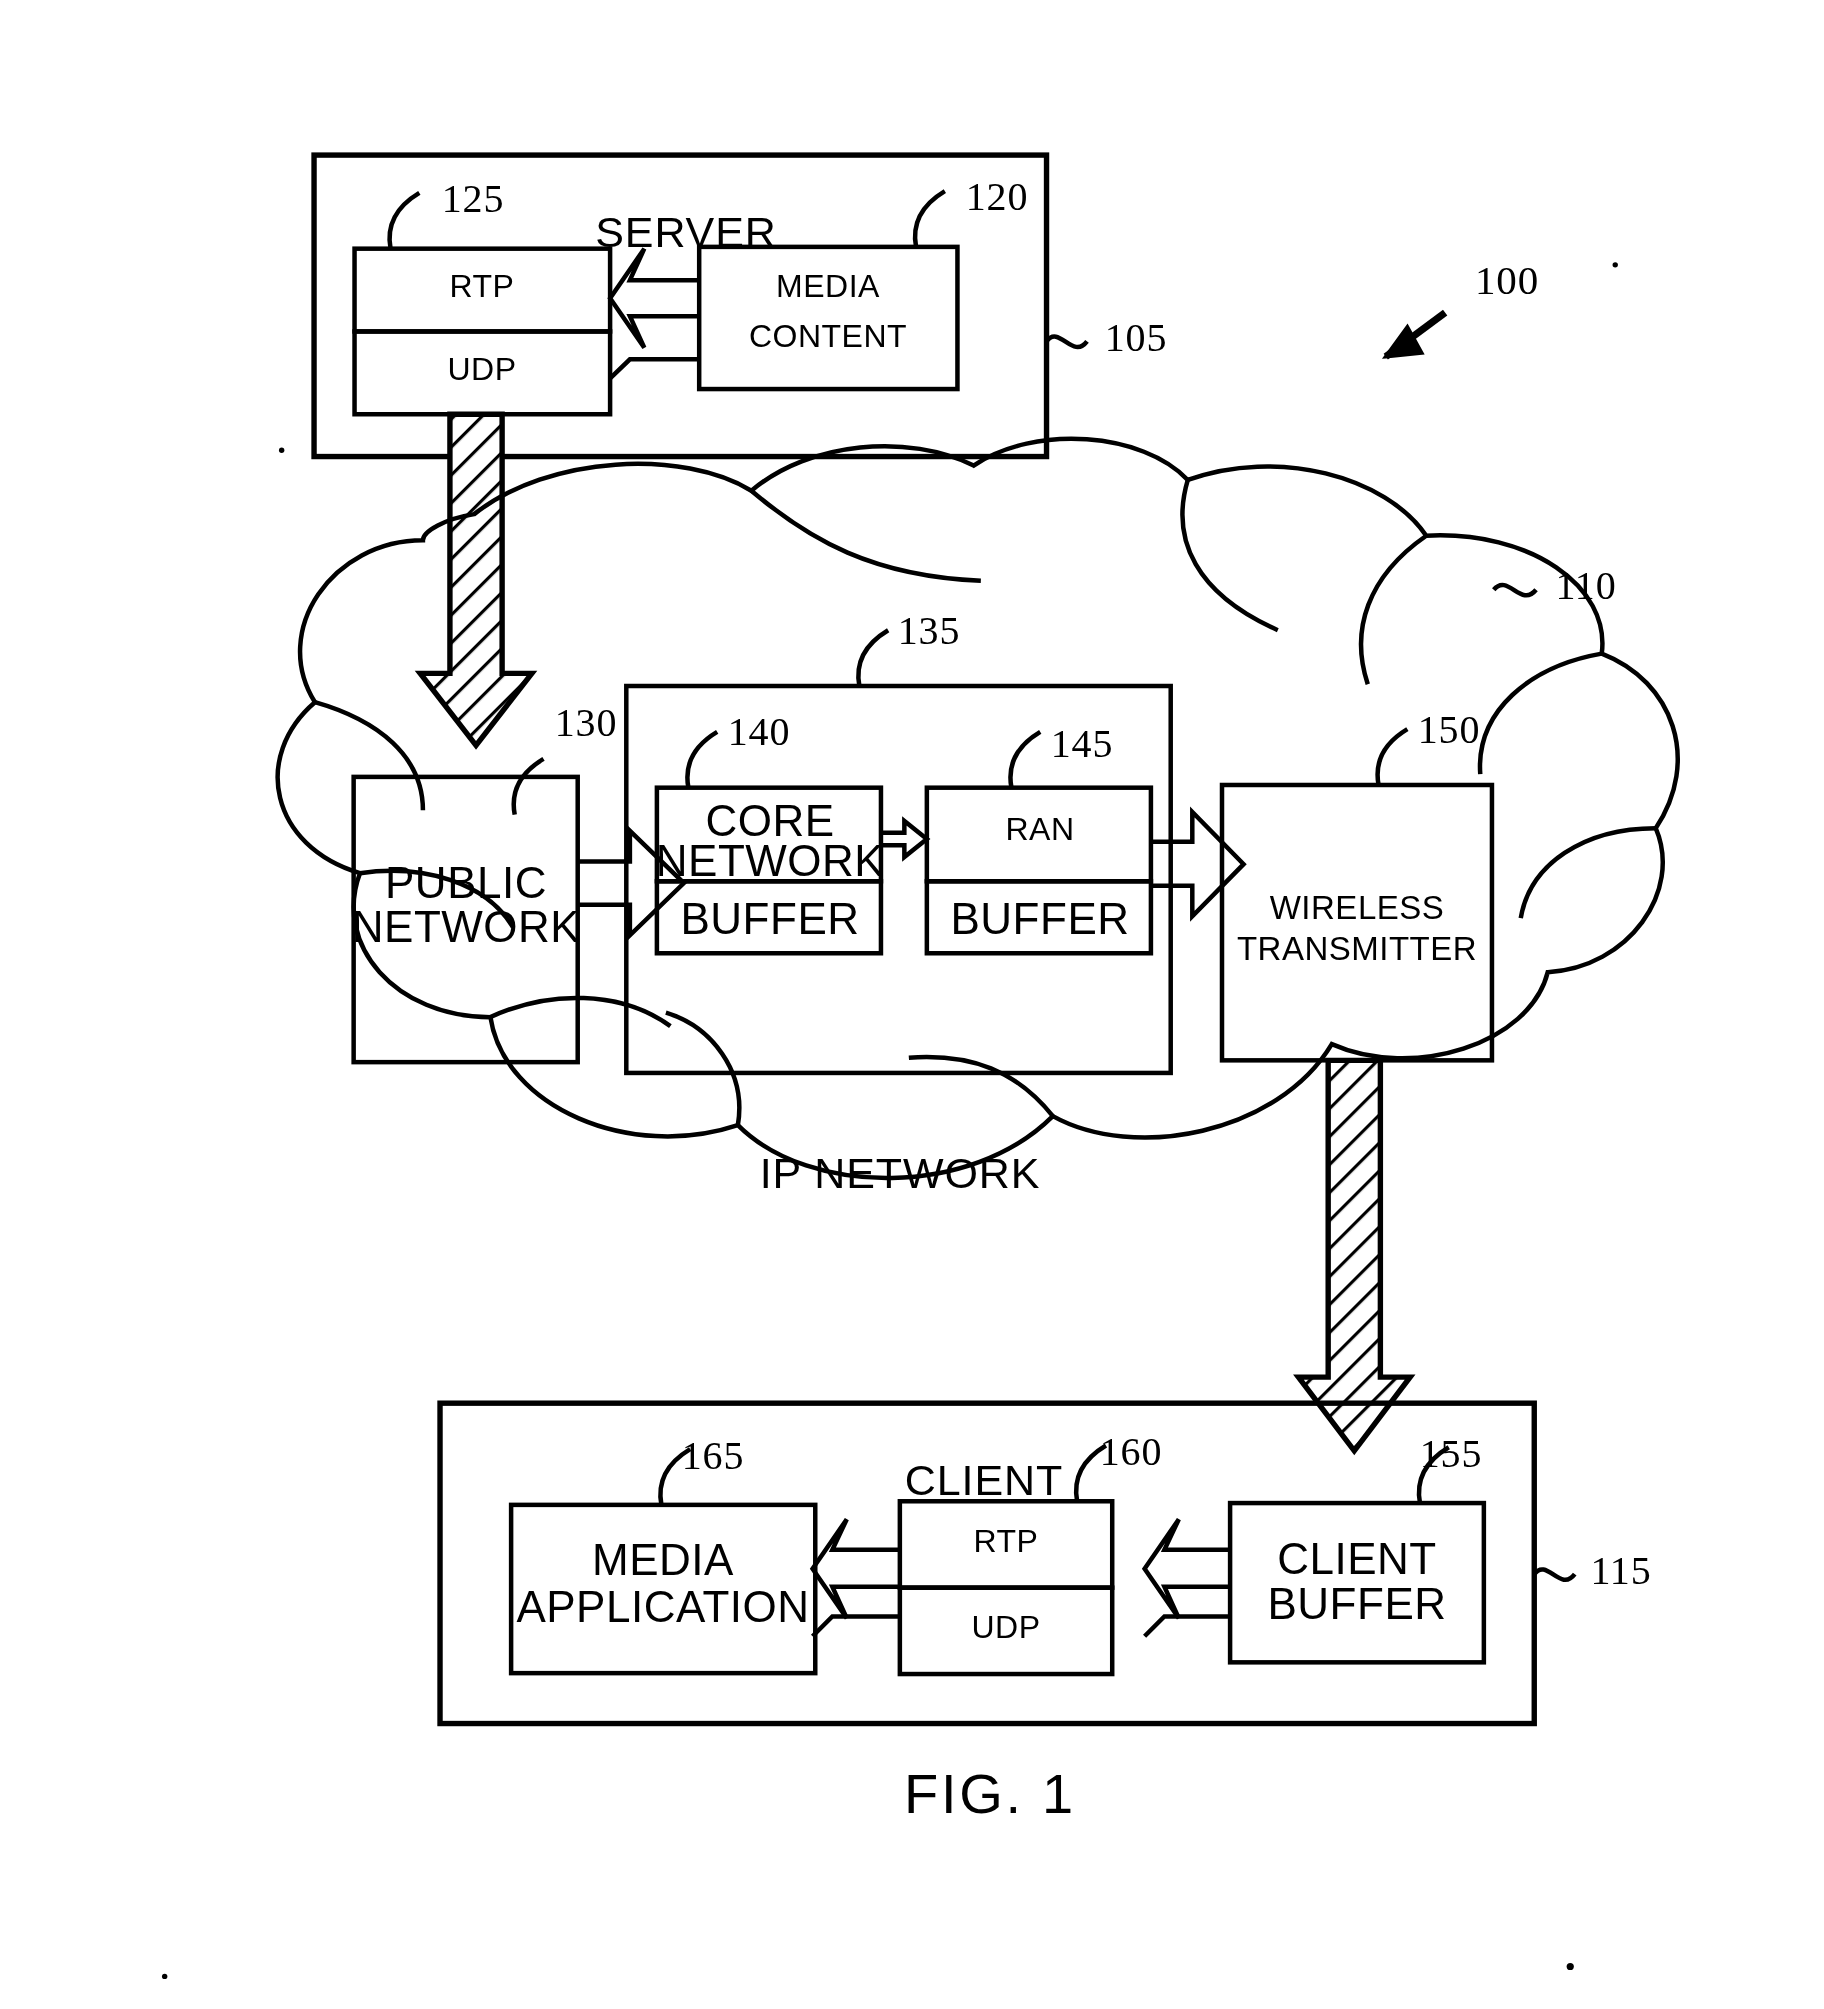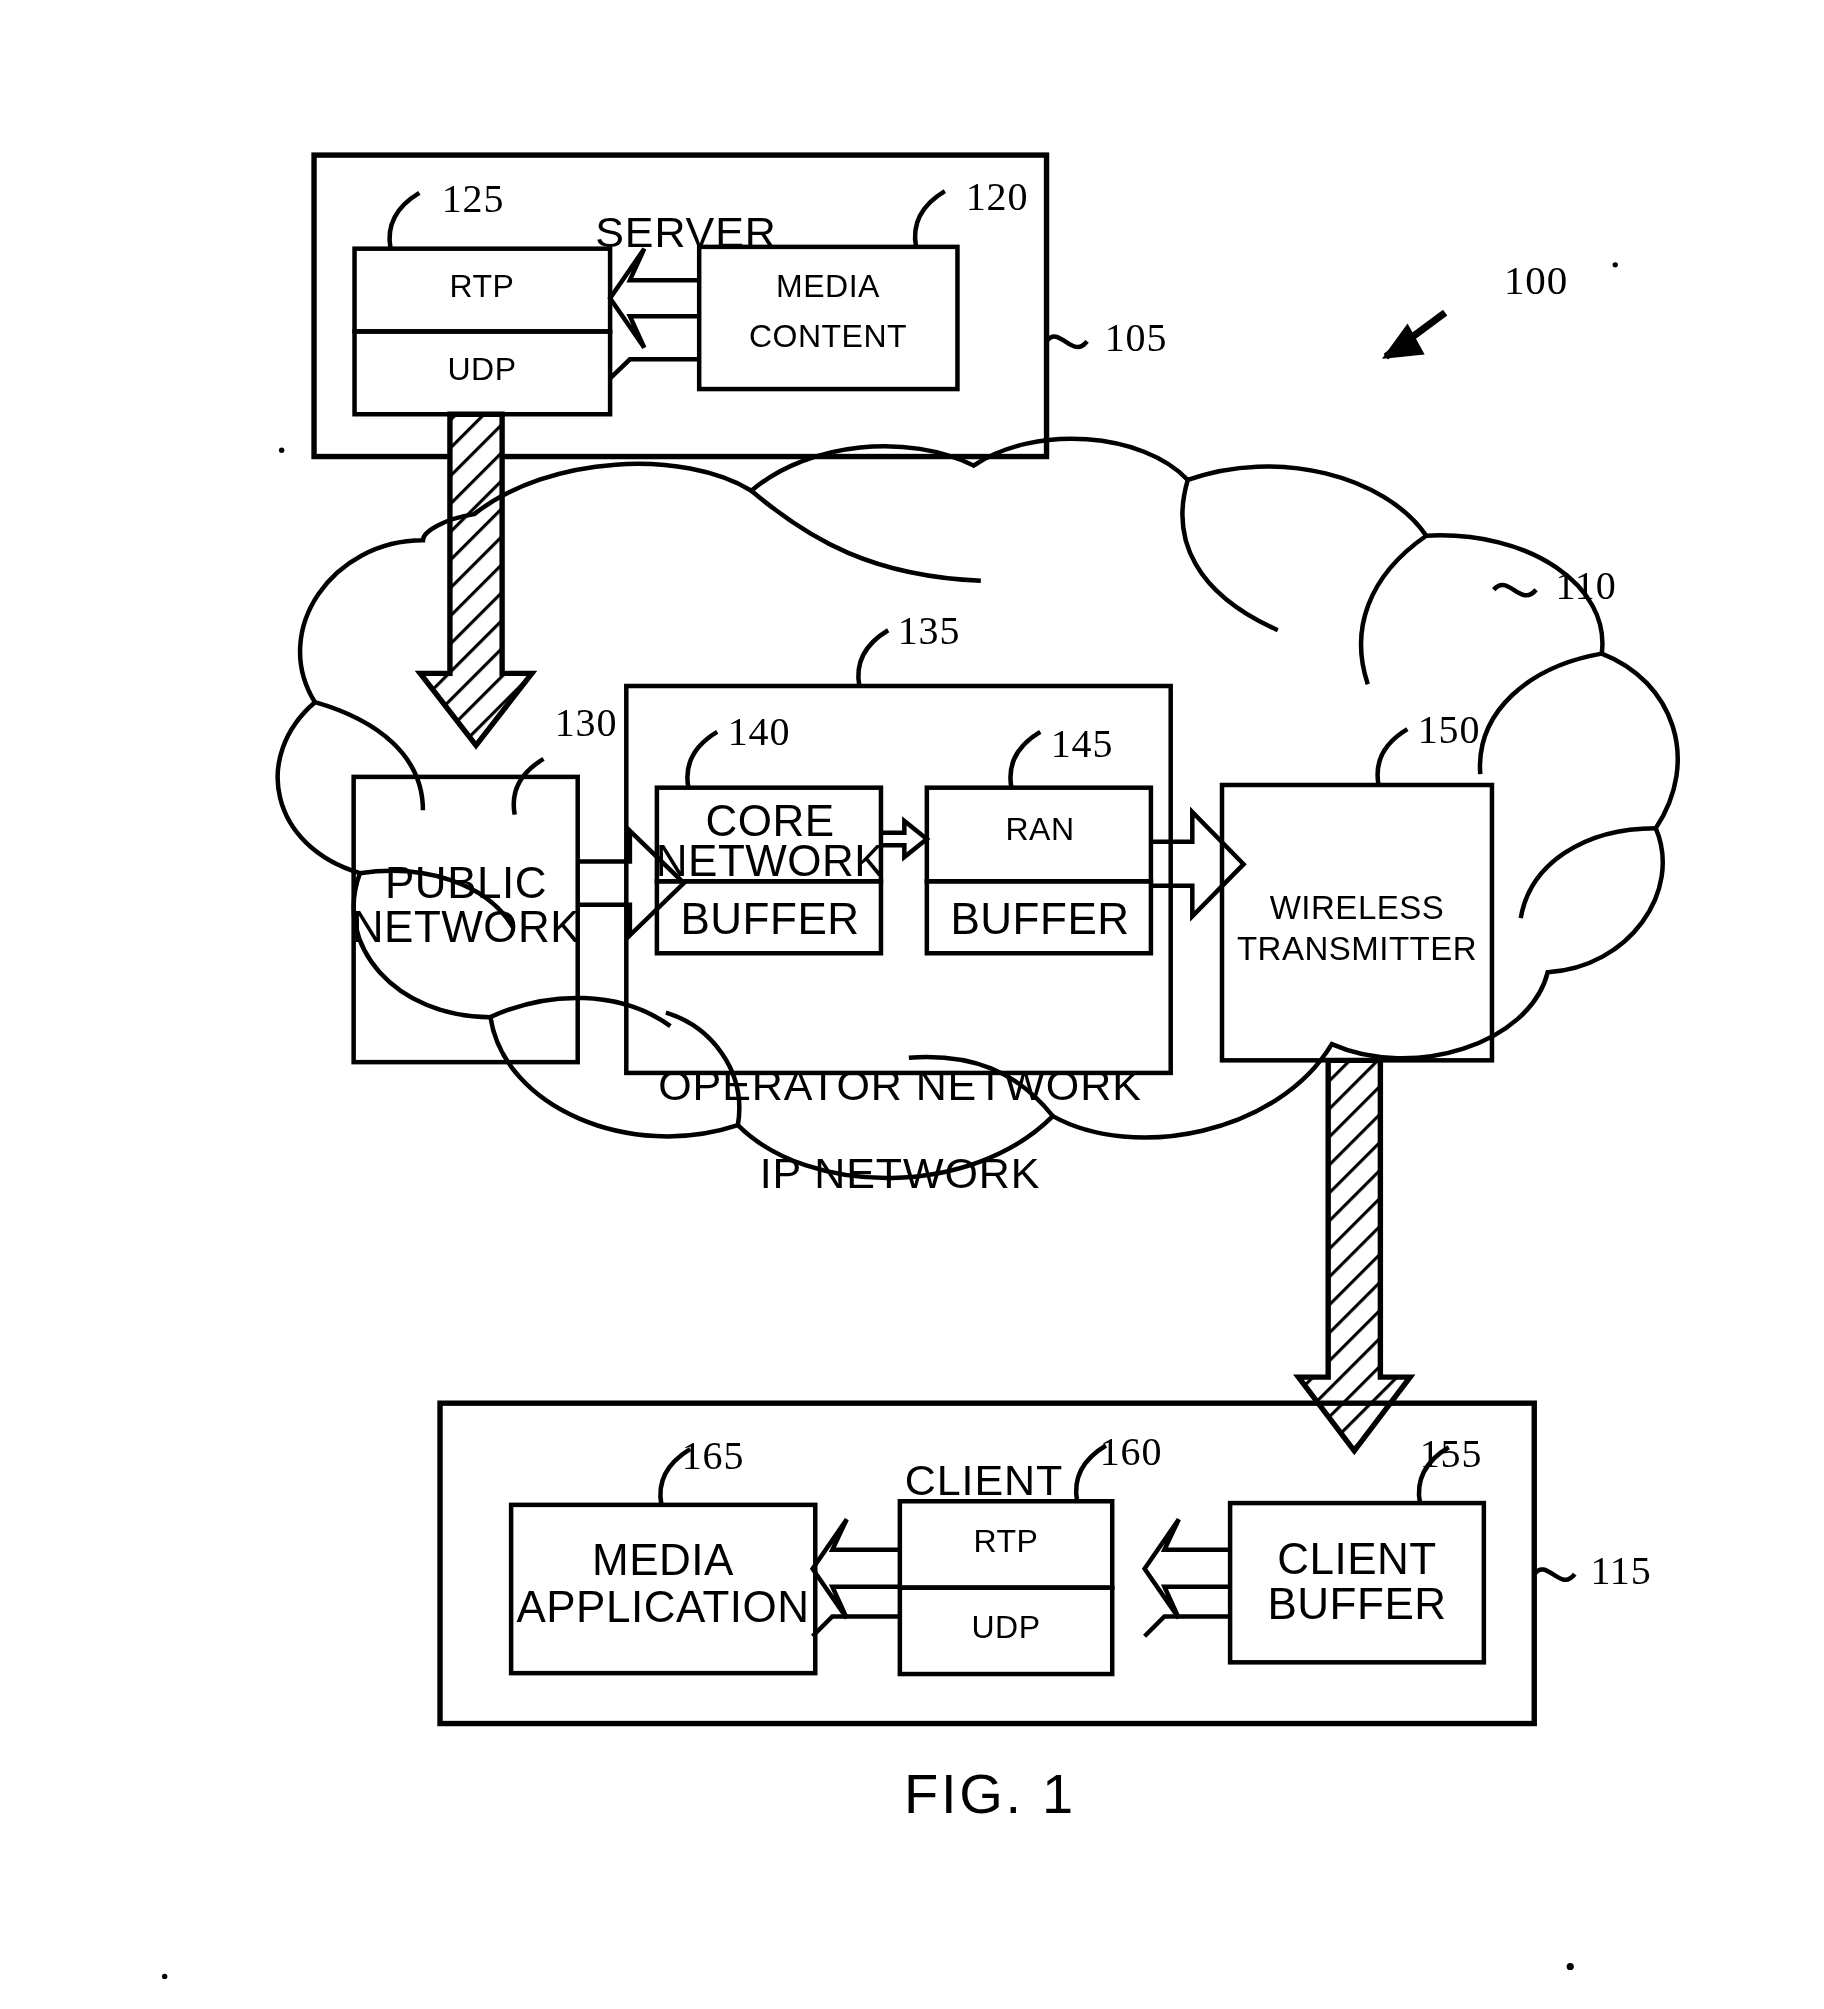--- a/index.html
+++ b/index.html
@@ -187,21 +187,21 @@
   <div class="lbl bigtitle ctr" style="left:686px; top:176px;">SERVER</div>
   <div class="lbl ref ctr" style="left:473px; top:178px;">125</div>
   <div class="lbl ref ctr" style="left:997px; top:176px;">120</div>
   <div class="lbl ref ctr" style="left:1136px; top:317px;">105</div>
 
   <div class="lbl boxlabel-lg ctr" style="left:482px; top:270px;">RTP</div>
   <div class="lbl boxlabel-lg ctr" style="left:482px; top:353px;">UDP</div>
   <div class="lbl boxlabel-lg ctr" style="left:828px; top:270px;">MEDIA</div>
   <div class="lbl boxlabel-lg ctr" style="left:828px; top:320px;">CONTENT</div>
 
-  <div class="lbl ref ctr" style="left:1507px; top:259px; font-size:41px;margin-left:29px;">100</div>
+  <div class="lbl ref ctr" style="left:1507px; top:259px; font-size:41px;">100</div>
 
   <div class="lbl ref ctr" style="left:1586px; top:565px;">110</div>
 
   <div class="lbl ref ctr" style="left:586px; top:702px;">130</div>
   <div class="lbl ref ctr" style="left:929px; top:610px;">135</div>
   <div class="lbl ref ctr" style="left:759px; top:711px;">140</div>
   <div class="lbl ref ctr" style="left:1082px; top:711px;margin-top:12px;">145</div>
   <div class="lbl ref ctr" style="left:1449px; top:709px;">150</div>
 
   <div class="lbl boxlabel ctr" style="left:466px; top:860px;">PUBLIC</div>
@@ -210,21 +210,20 @@
   <div class="lbl boxlabel ctr" style="left:770px; top:798px;">CORE</div>
   <div class="lbl boxlabel ctr" style="left:770px; top:838px;">NETWORK</div>
   <div class="lbl boxlabel ctr" style="left:770px; top:896px;">BUFFER</div>
 
   <div class="lbl boxlabel-lg ctr" style="left:1040px; top:813px;">RAN</div>
   <div class="lbl boxlabel ctr" style="left:1040px; top:896px;">BUFFER</div>
 
   <div class="lbl boxlabel ctr" style="left:1357px; top:891px; font-size:33px;">WIRELESS</div>
   <div class="lbl boxlabel ctr" style="left:1357px; top:932px; font-size:33px;">TRANSMITTER</div>
 
-  <div class="lbl bigtitle ctr" style="left:900px; top:1029px;">OPERATOR NETWORK</div>
   <div class="lbl bigtitle ctr" style="left:900px; top:1117px;">IP NETWORK</div>
 
   <div class="lbl bigtitle ctr" style="left:984px; top:1424px;">CLIENT</div>
   <div class="lbl ref ctr" style="left:713px; top:1435px;">165</div>
   <div class="lbl ref ctr" style="left:1131px; top:1431px;">160</div>
   <div class="lbl ref ctr" style="left:1451px; top:1433px;">155</div>
   <div class="lbl ref ctr" style="left:1621px; top:1550px;">115</div>
 
   <div class="lbl boxlabel ctr" style="left:663px; top:1537px;">MEDIA</div>
   <div class="lbl boxlabel ctr" style="left:663px; top:1584px;">APPLICATION</div>

